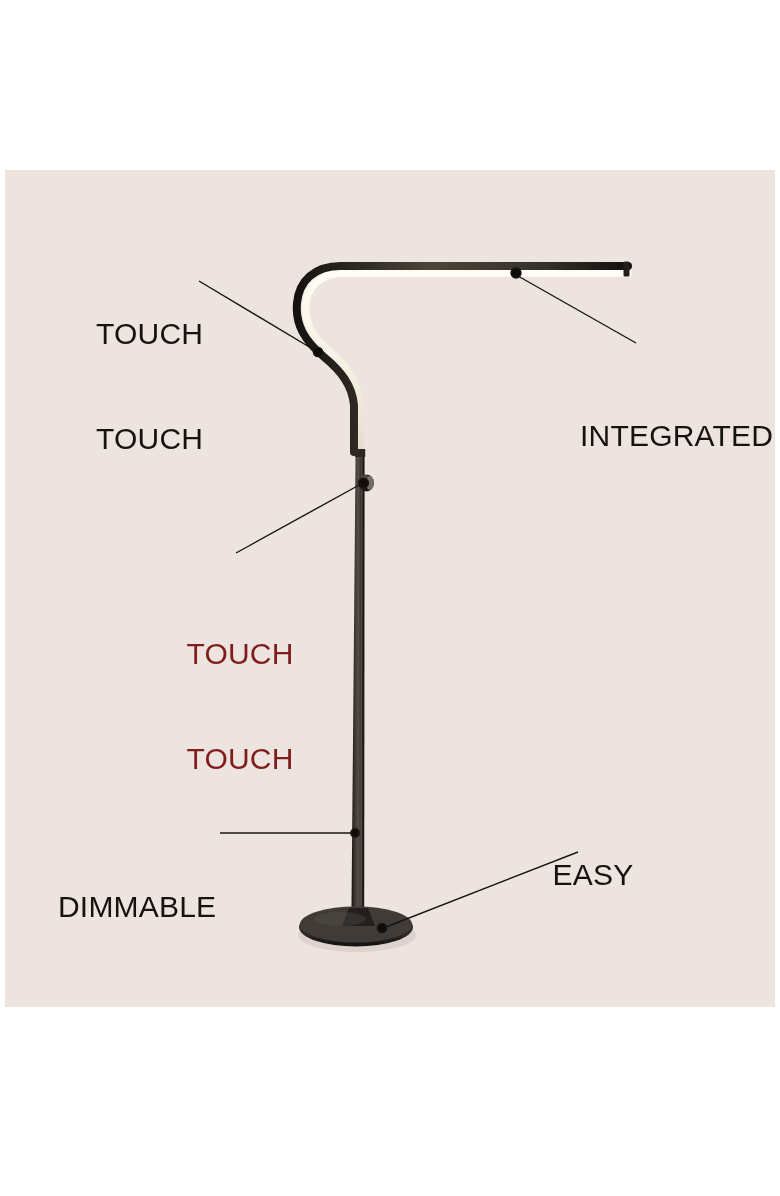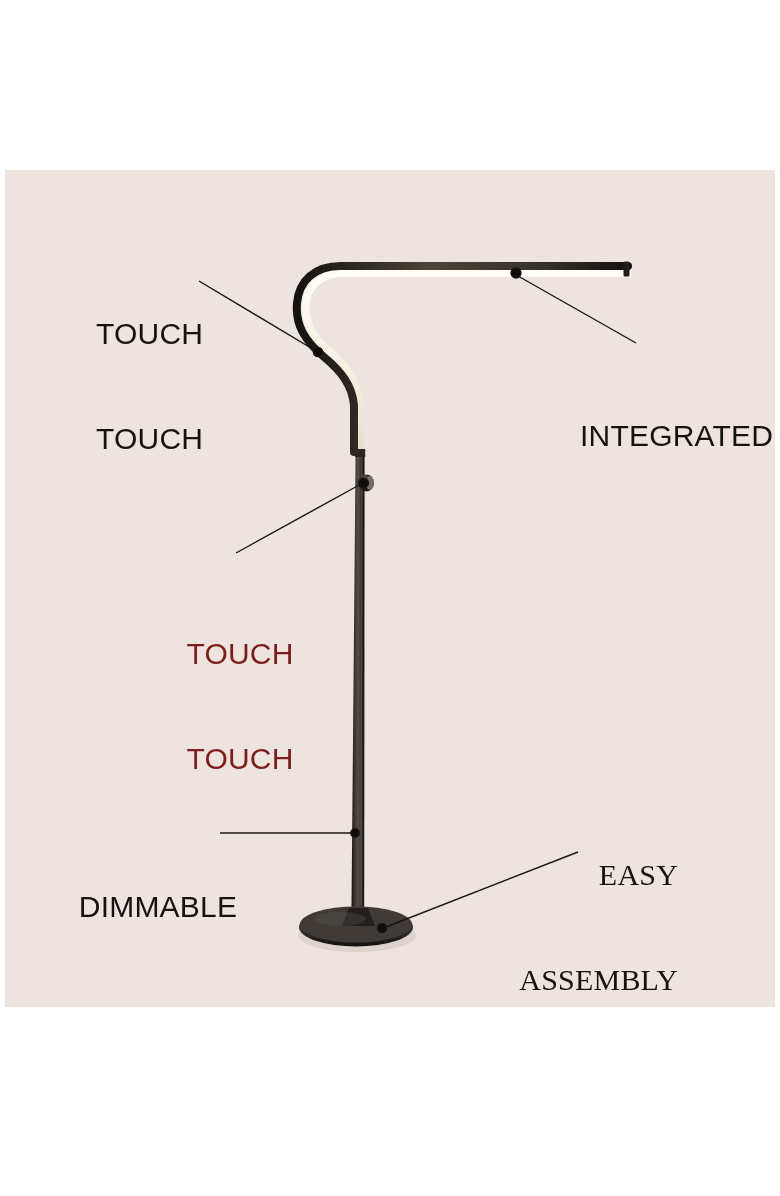--- a/index.html
+++ b/index.html
@@ -36,22 +36,22 @@
     color: #16120f;
     font-size: 30px;
     line-height: 35px;
     letter-spacing: 0.2px;
     white-space: pre;
     font-weight: 400;
   }
   .lbl-metal-body   { left: 96px;  top: 246px; text-align: center; width: 100px; }
   .lbl-integrated   { left: 580px; top: 348px; text-align: center; width: 178px; }
   .lbl-touch        { left: 180px; top: 566px; text-align: center; width: 120px; }
-  .lbl-dimmable     { left: 58px;  top: 819px; text-align: center;   width: 200px; }
-  .lbl-easy         { left: 508px; top: 787px; text-align: right; width: 170px; font-family: Liberation Serif, serif; }
+  .lbl-dimmable     { left: 58px;  top: 819px; text-align: left;   width: 200px; }
+  .lbl-easy         { left: 508px; top: 787px; text-align: center; width: 170px; }
 </style>
 </head>
 <body>
 
 <div id="stage" style="background: rgb(255, 255, 255);">
 
   <div id="panel" style="background: rgb(237, 228, 223); left: 5px; top: 170px; width: 770px; height: 837px;"></div>
 
   <svg id="art" viewBox="0 0 780 1196" xmlns="http://www.w3.org/2000/svg">
     <defs>
@@ -170,16 +170,15 @@
     <div>TOUCH</div>
     <div>TOUCH</div>
   </div>
 
   <div class="callout-label lbl-dimmable" style="color: rgb(22, 18, 15);">
     <div>DIMMABLE</div>
   </div>
 
   <div class="callout-label lbl-easy" style="color: rgb(22, 18, 15);">
     <div>EASY</div>
-    <div>ASSEMBLY</div>
   </div>
 
 </div>
 
 </body></html>

